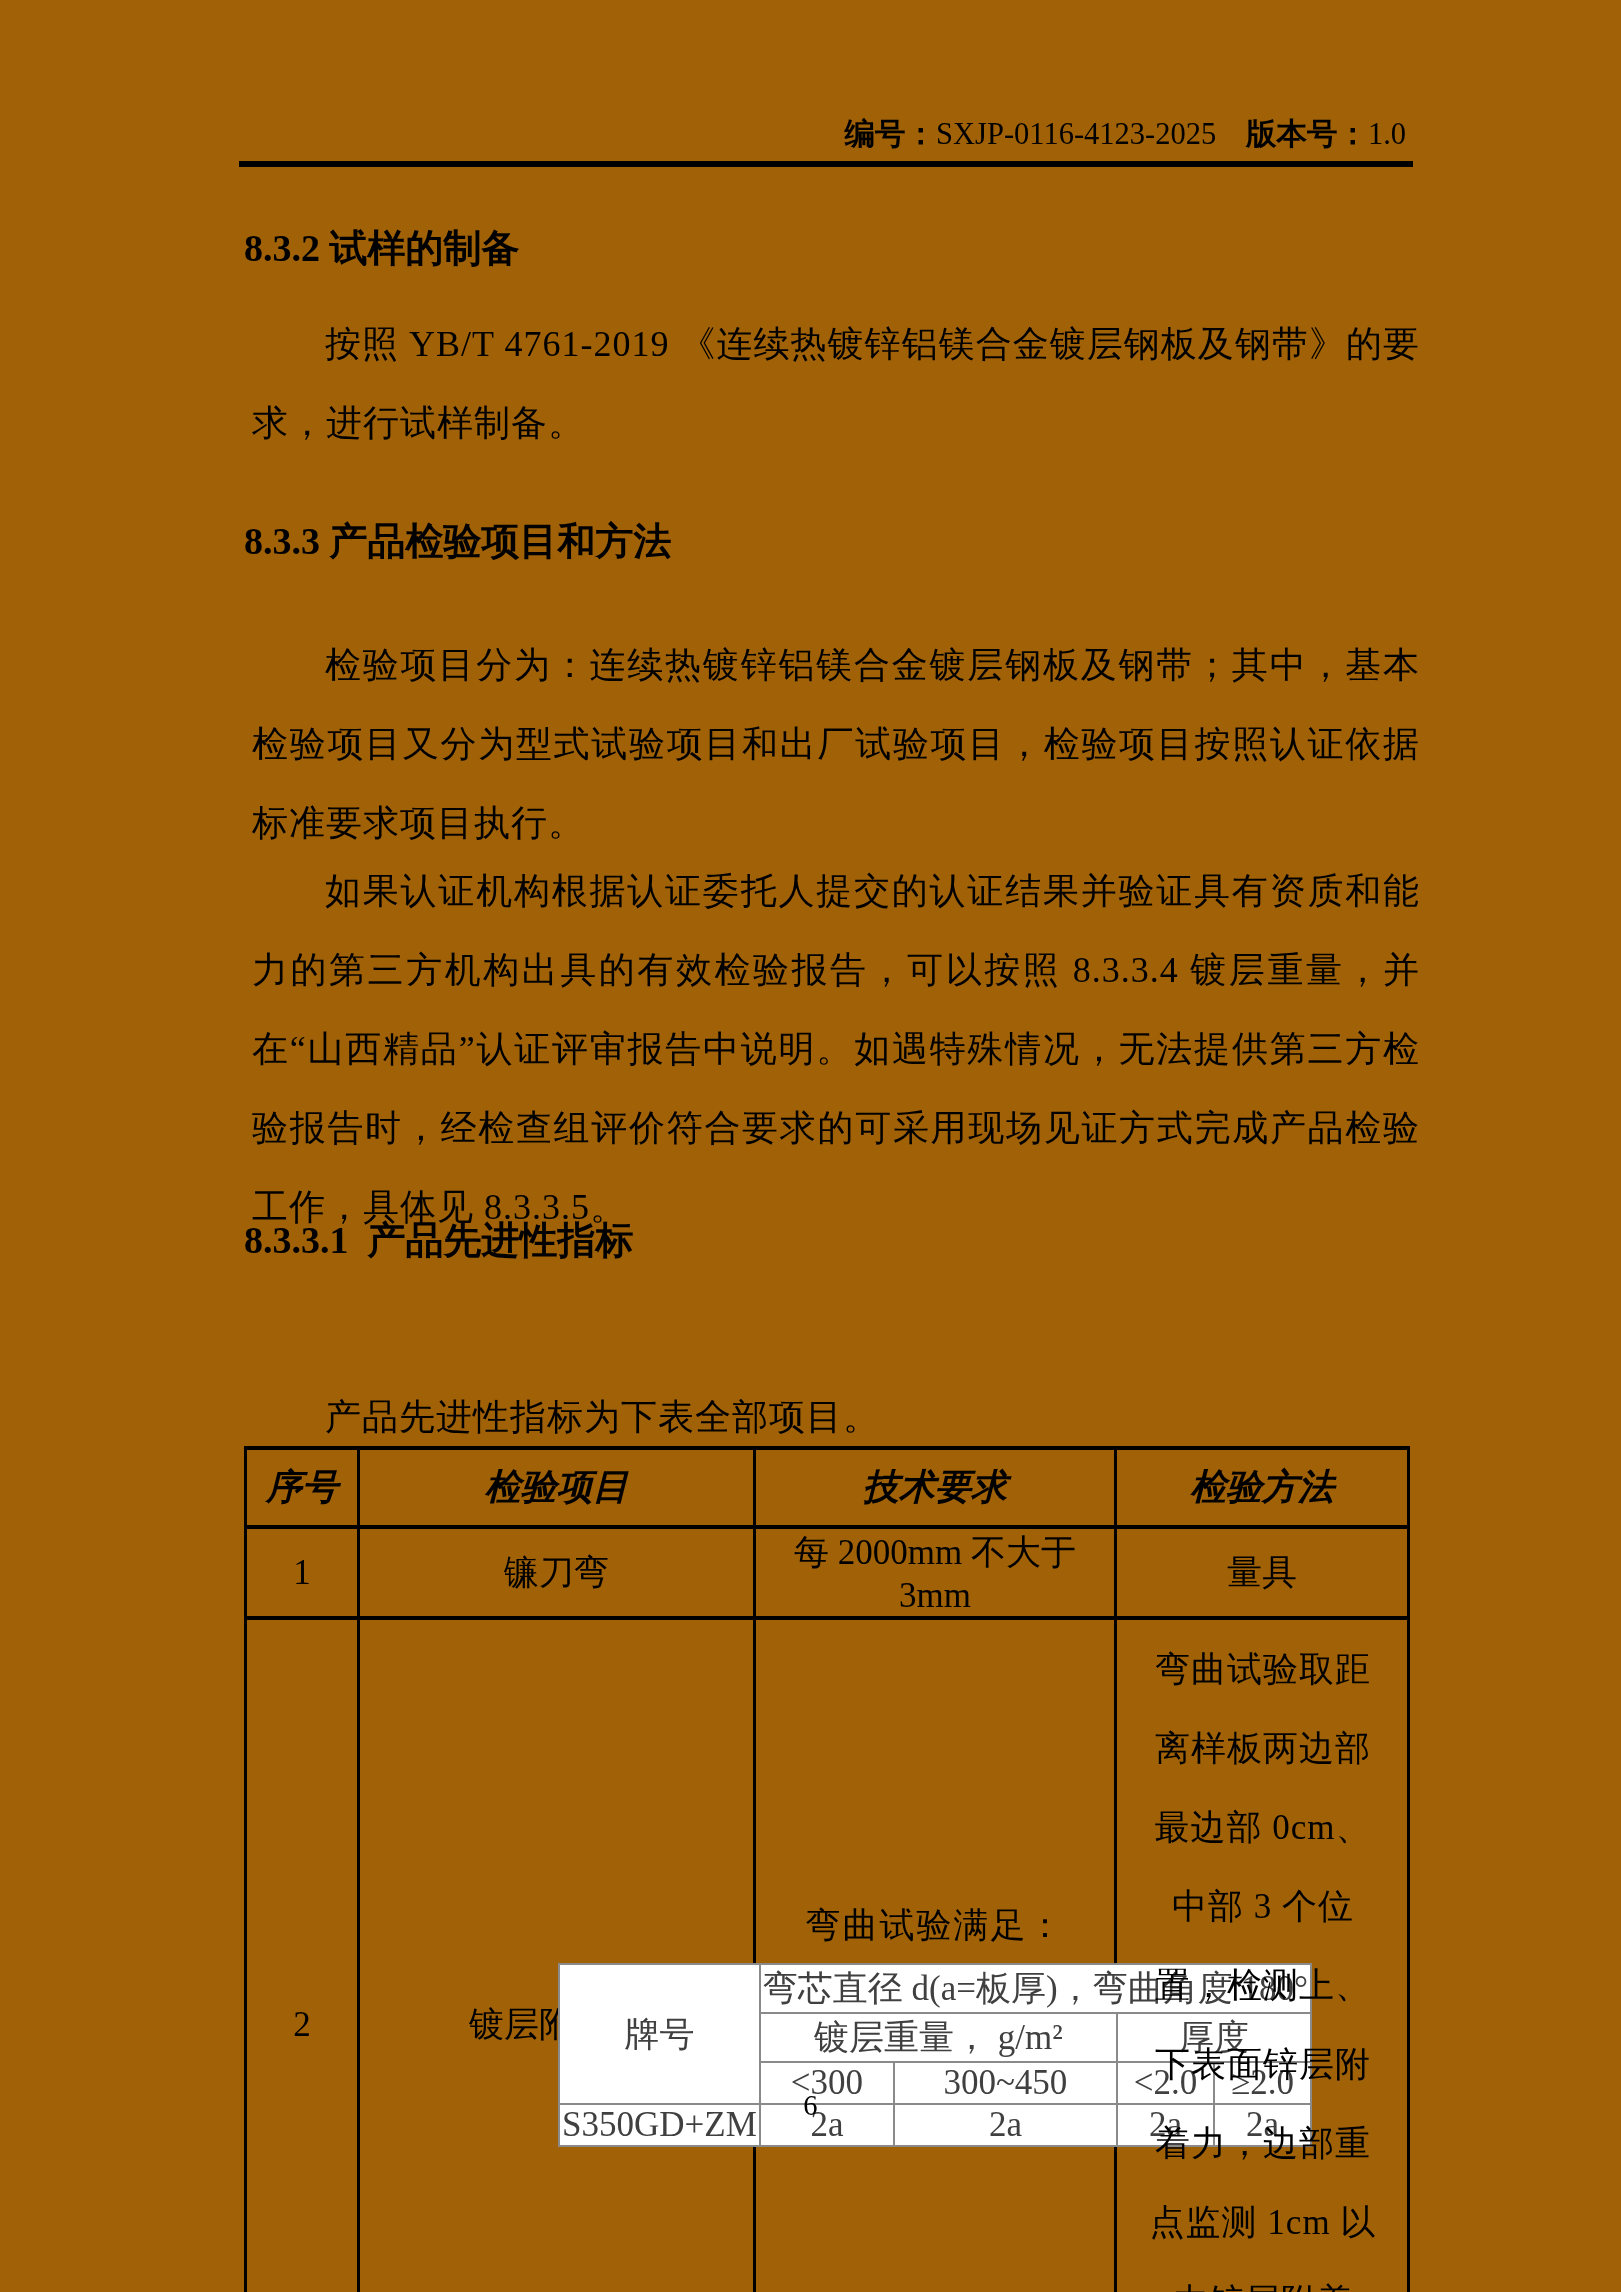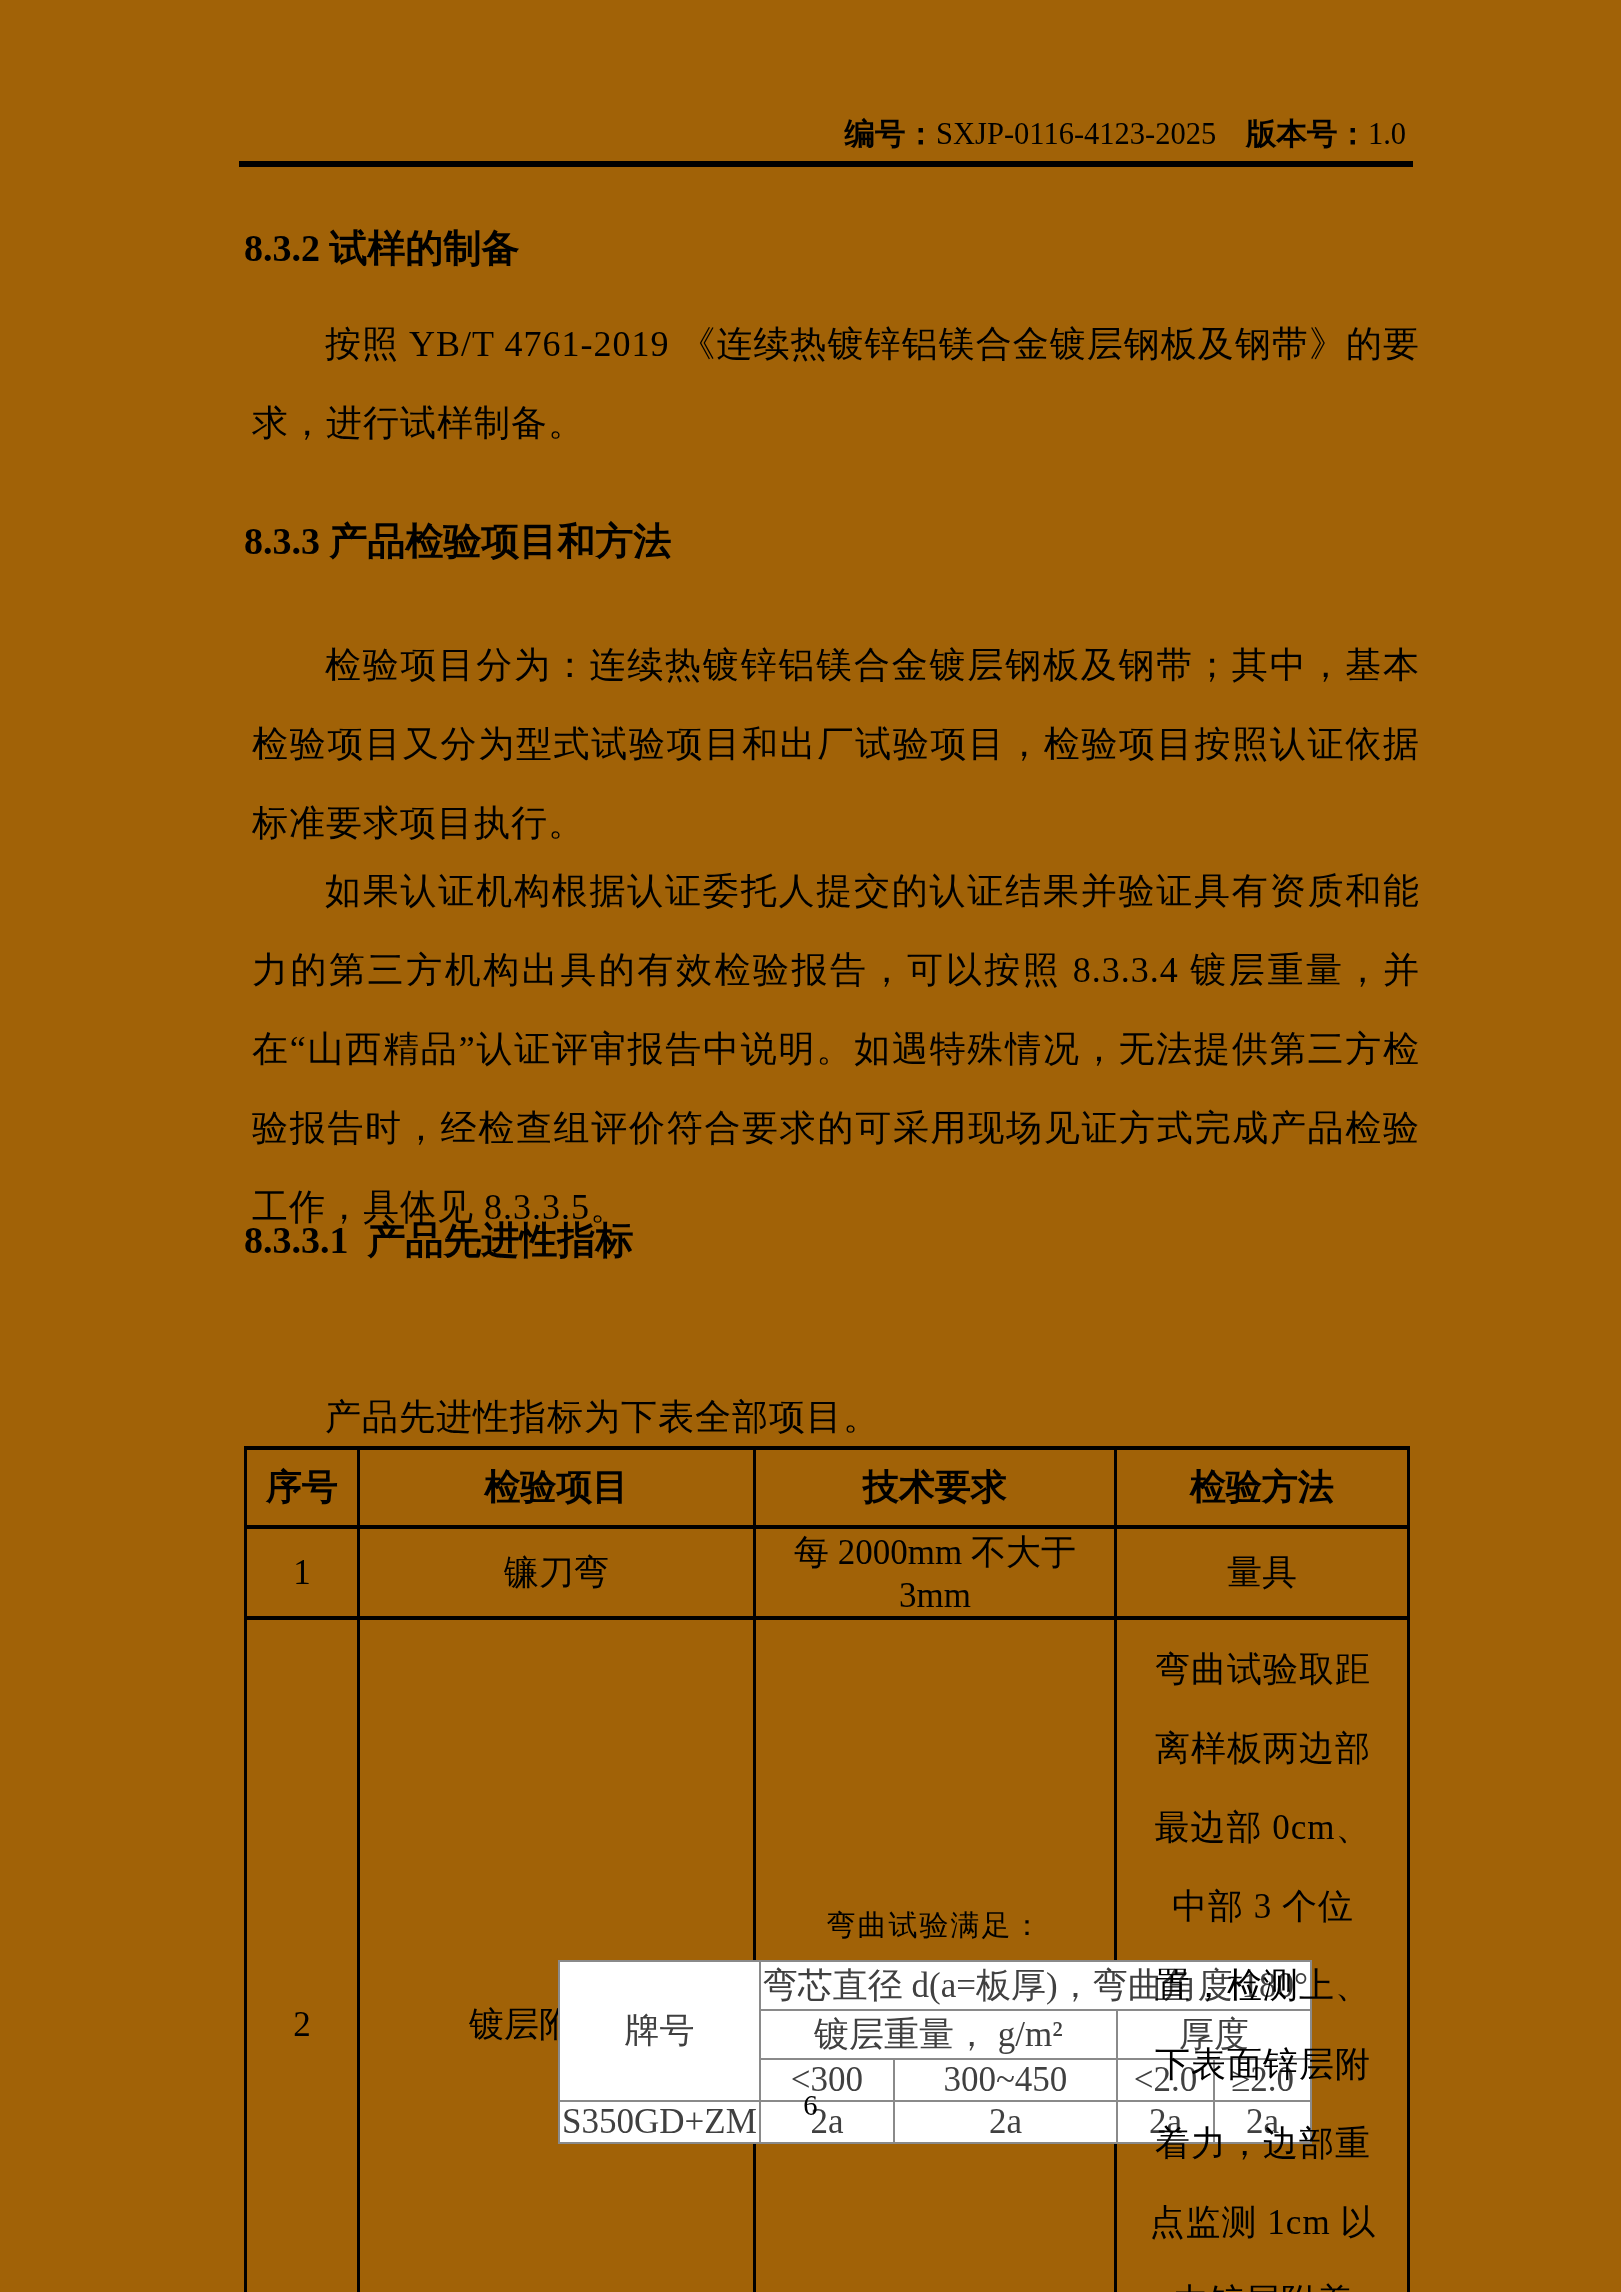--- a/index.html
+++ b/index.html
@@ -53,29 +53,29 @@
     border-collapse:collapse;table-layout:fixed;
   }
   .main-table th,.main-table td{
     border-left:3px solid #000;border-right:3px solid #000;
     border-top:4.9px solid #000;border-bottom:4.9px solid #000;
     text-align:center;vertical-align:middle;
     padding:0;
     font-size:35px;
     font-weight:normal;
   }
-  .main-table th{font-weight:bold;height:75px;font-size:36px;}
+  .main-table th{font-weight:bold;height:75px;font-size:36px;font-style:italic;}
   .row-1 td{height:61px;}
   .row-2 td{height:455px;}
   .req-cell-inner{
     display:flex;flex-direction:column;
     justify-content:center;align-items:center;
     gap:13.8px;height:100%;
   }
-  .req-caption{font-size:29px;letter-spacing:2px;}
+  .req-caption{font-size:35px;letter-spacing:2px;}
   .method-cell{
     padding:9.9px 19.7px 9.9px 21.7px !important;
     font-size:32.5px;line-height:79px;
     text-align:justify;text-align-last:center;
     letter-spacing:1px;
   }
   
   .nested{
     border-collapse:collapse;table-layout:fixed;
     font-size:14.8px;color:#404040;

